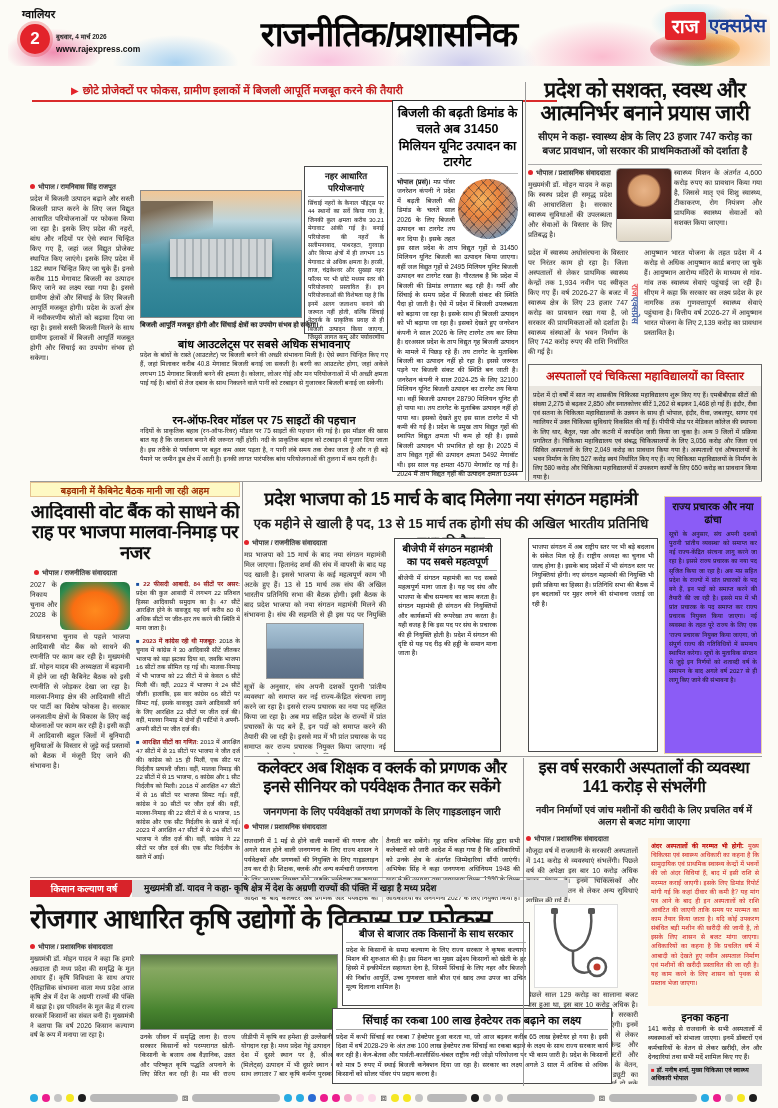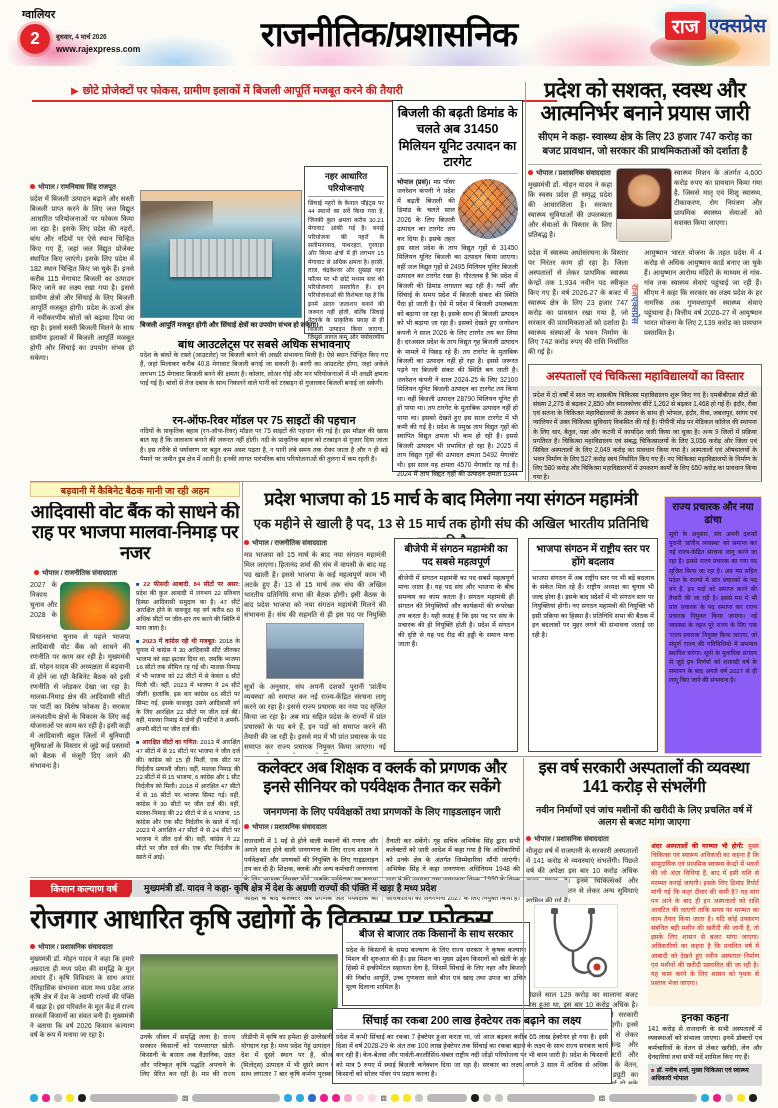--- a/index.html
+++ b/index.html
@@ -120,21 +120,21 @@
 
   
   #org{left:244px;top:486px;width:414px;height:268px;}
   #org-hl{left:0;top:0;width:414px;height:26px;font-size:18px;font-weight:800;text-align:center;
     overflow:hidden;letter-spacing:-.5px;white-space:nowrap;}
   #org-sub{left:0;top:28px;width:414px;font-size:13px;font-weight:bold;text-align:center;color:#222;}
   #org-colA{left:0;top:52px;width:142px;height:214px;}
   #org-colA .byline{margin-bottom:3px;}
   #bldg-photo{width:96px;height:54px;margin:3px auto;border:1px solid #999;
     background:linear-gradient(180deg,#aac4d6 0%,#8aa6bc 45%,#6e8298 46%,#5c7088 100%);}
-  #org-box1{left:150px;top:52px;width:124px;height:214px;padding:3px;}
+  #org-box1{left:150px;top:52px;width:107px;height:214px;padding:3px;}
   #org-box2{left:284px;top:52px;width:130px;height:214px;padding:3px;}
   .orgbox .t{font-size:10px;font-weight:800;text-align:center;line-height:1.3;border-bottom:1px solid #aaa;
     padding-bottom:2px;margin-bottom:2px;}
   .orgbox .b{font-size:6.5px;line-height:1.45;text-align:justify;overflow:hidden;height:176px;}
 
   
   #sidebox{left:664px;top:496px;width:98px;height:258px;background:#8b5cf6;border:1px solid #ecd3a6;
     padding:4px;box-sizing:border-box;}
   #sidebox .t{font-size:10px;font-weight:800;text-align:center;line-height:1.25;margin-bottom:3px;}
   #sidebox .b{font-size:6.1px;line-height:1.5;text-align:justify;overflow:hidden;height:216px;}
@@ -298,21 +298,20 @@
         </div>
       <div class="bt" style="height:70px">मप्र भाजपा को 15 मार्च के बाद नया संगठन महामंत्री मिल जाएगा। हितानंद शर्मा की संघ में वापसी के बाद यह पद खाली है। इससे भाजपा के कई महत्वपूर्ण काम भी अटके हुए हैं। 13 से 15 मार्च तक संघ की अखिल भारतीय प्रतिनिधि सभा की बैठक होगी। इसी बैठक के बाद प्रदेश भाजपा को नया संगठन महामंत्री मिलने की संभावना है। संघ की सहमति से ही इस पद पर नियुक्ति की जाती है।</div>
       <div id="bldg-photo"></div>
       <div class="bt" style="height:72px">सूत्रों के अनुसार, संघ अपनी दशकों पुरानी 'प्रांतीय व्यवस्था' को समाप्त कर नई राज्य-केंद्रित संरचना लागू करने जा रहा है। इससे राज्य प्रचारक का नया पद सृजित किया जा रहा है। अब मप्र सहित प्रदेश के राज्यों में प्रांत प्रचारकों के पद बने हैं, इन पदों को समाप्त करने की तैयारी की जा रही है। इससे मप्र में भी प्रांत प्रचारक के पद समाप्त कर राज्य प्रचारक नियुक्त किया जाएगा। नई व्यवस्था के तहत पूरे राज्य के लिए एक 'राज्य प्रचारक' नियुक्त किया जाएगा, जो संपूर्ण राज्य की गतिविधियों में समन्वय स्थापित करेगा। सूत्रों के मुताबिक संगठन से जुड़े इन निर्णयों को शताब्दी वर्ष के समापन के बाद अगले वर्ष 2027 से ही लागू किए जाने की संभावना है।</div>
     </div>
     <div class="abs box orgbox" id="org-box1">
       <div class="t">बीजेपी में संगठन महामंत्री का पद सबसे महत्वपूर्ण</div>
       <div class="b">बीजेपी में संगठन महामंत्री का पद सबसे महत्वपूर्ण माना जाता है। यह पद संघ और भाजपा के बीच समन्वय का काम करता है। संगठन महामंत्री ही संगठन की नियुक्तियों और कार्यक्रमों की रूपरेखा तय करता है। यही वजह है कि इस पद पर संघ के प्रचारक की ही नियुक्ति होती है। प्रदेश में संगठन की दृष्टि से यह पद रीढ़ की हड्डी के समान माना जाता है।</div>
     </div>
     <div class="abs box orgbox" id="org-box2">
-      <div class="t">भाजपा संगठन में राष्ट्रीय स्तर पर होंगे बदलाव</div>
       <div class="b">भाजपा संगठन में अब राष्ट्रीय स्तर पर भी बड़े बदलाव के संकेत मिल रहे हैं। राष्ट्रीय अध्यक्ष का चुनाव भी जल्द होना है। इसके बाद प्रदेशों में भी संगठन स्तर पर नियुक्तियां होंगी। नए संगठन महामंत्री की नियुक्ति भी इसी प्रक्रिया का हिस्सा है। प्रतिनिधि सभा की बैठक में इन बदलावों पर मुहर लगने की संभावना जताई जा रही है।</div>
     </div>
   </div>
 
   <div class="abs" id="sidebox">
     <div class="t">राज्य प्रचारक और नया ढांचा</div>
     <div class="b">सूत्रों के अनुसार, संघ अपनी दशकों पुरानी 'प्रांतीय व्यवस्था' को समाप्त कर नई राज्य-केंद्रित संरचना लागू करने जा रहा है। इससे राज्य प्रचारक का नया पद सृजित किया जा रहा है। अब मप्र सहित प्रदेश के राज्यों में प्रांत प्रचारकों के पद बने हैं, इन पदों को समाप्त करने की तैयारी की जा रही है। इससे मप्र में भी प्रांत प्रचारक के पद समाप्त कर राज्य प्रचारक नियुक्त किया जाएगा। नई व्यवस्था के तहत पूरे राज्य के लिए एक 'राज्य प्रचारक' नियुक्त किया जाएगा, जो संपूर्ण राज्य की गतिविधियों में समन्वय स्थापित करेगा। सूत्रों के मुताबिक संगठन से जुड़े इन निर्णयों को शताब्दी वर्ष के समापन के बाद अगले वर्ष 2027 से ही लागू किए जाने की संभावना है।</div>
   </div>
 
   <div class="abs" id="census">
@@ -363,21 +362,21 @@
         <span>भोपाल / प्रशासनिक संवाददाता</span>
       </div>
     <div class="abs bt" id="agri-col1">मुख्यमंत्री डॉ. मोहन यादव ने कहा कि हमारे अन्नदाता ही मध्य प्रदेश की समृद्धि के मूल आधार हैं। कृषि विविधता के साथ अपार ऐतिहासिक संभावना वाला मध्य प्रदेश आज कृषि क्षेत्र में देश के अग्रणी राज्यों की पंक्ति में खड़ा है। इस परिवर्तन के मूल केंद्र में राज्य सरकारें किसानों का संबल बनी हैं। मुख्यमंत्री ने बताया कि वर्ष 2026 किसान कल्याण वर्ष के रूप में मनाया जा रहा है।</div>
     <div class="abs" id="farm-photo"></div>
     <div class="abs bt" id="agri-col2">उनके जीवन में समृद्धि लाना है। राज्य सरकार किसानों को परम्परागत खेती-किसानी के बजाय अब वैज्ञानिक, उन्नत और परिष्कृत कृषि पद्धति अपनाने के लिए प्रेरित कर रही है। मप्र की राज्य जीडीपी में कृषि का हमेशा ही उल्लेखनीय योगदान रहा है। मध्य प्रदेश गेहूं उत्पादन में देश में दूसरे स्थान पर है, श्रीअन्न (मिलेट्स) उत्पादन में भी दूसरे स्थान के साथ लगातार 7 बार कृषि कर्मण पुरस्कार प्राप्त करने वाला राज्य भी मप्र ही है। दलहन, तिलहन, फल-सब्जी उत्पादन में मप्र अव्वल है। मप्र को अब देश का न्यू फूड बास्केट कहा जाने लगा है, क्योंकि विविध कृषिगत उपजों में मध्य देश में शीर्ष स्थानों पर है।</div>
     <div class="abs box" id="seed-box">
       <div class="t">बीज से बाजार तक किसानों के साथ सरकार</div>
       <div class="b">प्रदेश के किसानों के समग्र कल्याण के लिए राज्य सरकार ने कृषक कल्याण मिशन की शुरुआत की है। इस मिशन का मुख्य उद्देश्य किसानों को खेती के हर हिस्से में इन्क्रीमेंटल सहायता देना है, जिसमें सिंचाई के लिए नहर और बिजली की निर्बाध आपूर्ति, उच्च गुणवत्ता वाले बीज एवं खाद तथा उपज का उचित मूल्य दिलाना शामिल है।</div>
     </div>
     <div class="abs box" id="irr-box">
-      <div class="t">सिंचाई का रकबा 200 लाख हेक्टेयर तक बढ़ाने का लक्ष्य</div>
+      <div class="t">सिंचाई का रकबा 100 लाख हेक्टेयर तक बढ़ाने का लक्ष्य</div>
       <div class="b">प्रदेश में कभी सिंचाई का रकबा 7 हेक्टेयर हुआ करता था, जो आज बढ़कर करीब 65 लाख हेक्टेयर हो गया है। इसी दिशा में वर्ष 2028-29 के अंत तक 100 लाख हेक्टेयर तक सिंचाई का रकबा बढ़ाने के लक्ष्य के साथ राज्य सरकार कार्य कर रही है। केन-बेतवा और पार्वती-कालीसिंध-चंबल राष्ट्रीय नदी जोड़ो परियोजना पर भी काम जारी है। प्रदेश के किसानों को मात्र 5 रुपए में स्थाई बिजली कनेक्शन दिया जा रहा है। सरकार का लक्ष्य अगले 3 साल में अधिक से अधिक किसानों को सोलर पॉवर पंप प्रदाय करना है।</div>
     </div>
   </div>
 
   <div class="rule" style="left:525px;top:82px;width:1px;height:398px"></div>
   <div class="rule" style="left:30px;top:481px;width:732px;height:1px"></div>
   <div class="rule" style="left:242px;top:482px;width:1px;height:394px"></div>
   <div class="rule" style="left:244px;top:756px;width:518px;height:1px"></div>
   <div class="rule" style="left:523px;top:758px;width:1px;height:328px"></div>
   <div class="rule" style="left:30px;top:877px;width:584px;height:1px"></div>

